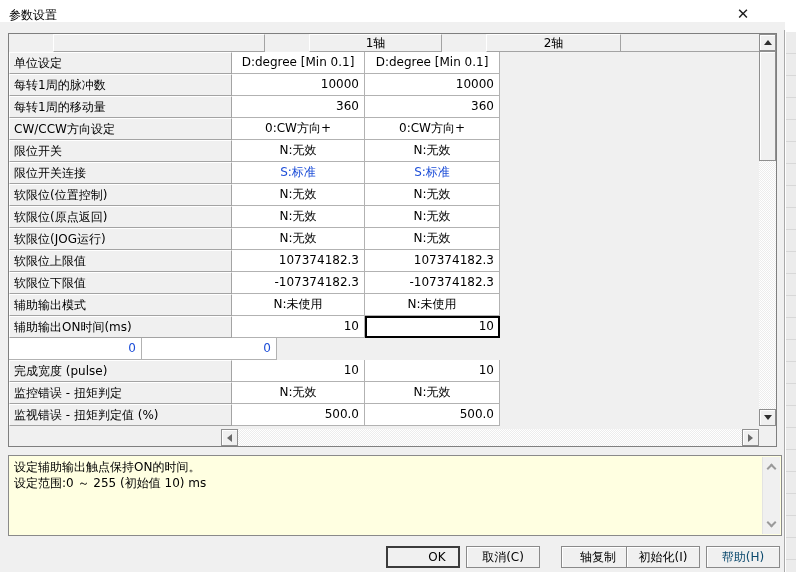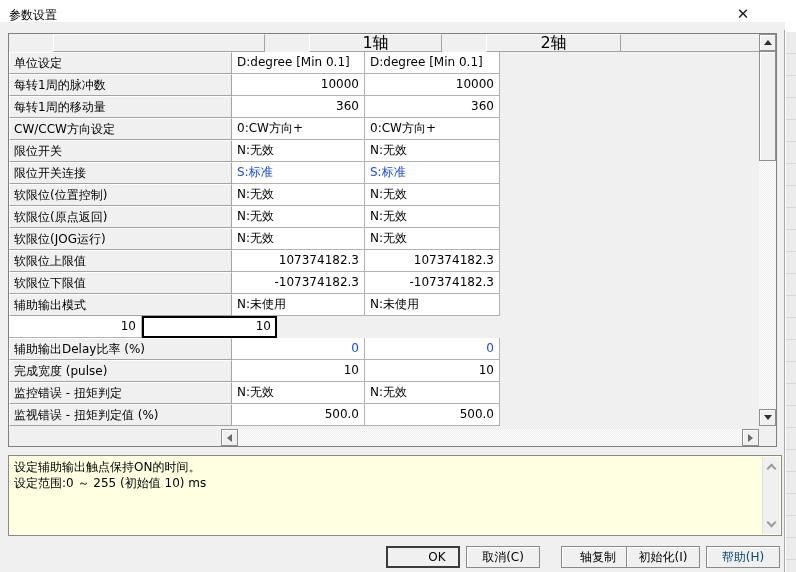--- a/index.html
+++ b/index.html
@@ -21,30 +21,30 @@
   .dialog-edge { position:absolute; left:784px; top:30px; width:1px; height:542px; background:#a9a9a9; }
   .bg-strip { position:absolute; left:785px; top:0; width:11px; height:572px; background:#ffffff; }
   .bg-strip .rows { position:absolute; left:1px; top:32px; right:0; bottom:0;
     background:repeating-linear-gradient(to bottom,#ececec 0 21px,#d8d8d8 21px 22px); }
   
   .param-table { position:absolute; left:8px; top:33px; width:769px; height:414px;
     background:#f0f0f0; border:1px solid #7f7f7f; }
   .thead { position:absolute; left:0; top:0; width:750px; height:18px; display:flex; }
   .hcell { height:18px; background:#f0f0f0; border:1px solid;
     border-color:#ffffff #a3a3a3 #a3a3a3 #ffffff;
-    display:flex; align-items:center; justify-content:center; font-size:16px;margin-left:44px; }
+    display:flex; align-items:center; justify-content:center; font-size:12px;margin-left:44px; }
   .hcell.corner { width:212px; }
   .hcell.c1 { width:133px; } .hcell.c2 { width:135px;text-align:right; }
   .hfill { flex:1; height:18px; background:#f0f0f0; border-bottom:1px solid #a3a3a3; }
   .tbody { position:absolute; left:0; top:18px; width:750px; }
   .trow { display:flex; height:22px; }
   .tcell { height:22px; line-height:20px; overflow:hidden; white-space:nowrap; }
   .lcell { width:223px; background:#f0f0f0; padding-left:4px;
     border:1px solid; border-color:#ffffff #a3a3a3 #a3a3a3 #ffffff; }
-  .vcell { background:#ffffff; padding:0 5px; border-right:1px solid #b2b2b2; border-bottom:1px solid #b2b2b2; }
+  .vcell { background:#ffffff; padding:0 5px; border-right:1px solid #b2b2b2; border-bottom:1px solid #b2b2b2;text-align:center; }
   .vcell.a1 { width:133px; } .vcell.a2 { width:135px; }
   .vcell.right { text-align:right; }
   .vcell.disabled { color:#1d4ed8; }
   .vcell.selected { outline:2px solid #000000; outline-offset:-2px; }
   .fcell { flex:1; background:#f0f0f0; }
   
   .dither { background:conic-gradient(#ffffff 25%, #ededed 0 50%, #ffffff 0 75%, #ededed 0); background-size:2px 2px; }
   .sbtn { background:#f0f0f0; border:1px solid #8f8f8f; box-shadow:inset 1px 1px 0 #ffffff;
     display:flex; align-items:center; justify-content:center; }
   .tri-up    { width:0; height:0; border-left:4px solid transparent; border-right:4px solid transparent; border-bottom:5px solid #2f2f2f; }
@@ -169,26 +169,26 @@
         <div class="tcell vcell a2 right">-107374182.3</div>
         <div class="tcell fcell"></div>
       </div>
       <div class="trow">
         <div class="tcell lcell">辅助输出模式</div>
         <div class="tcell vcell a1">N:未使用</div>
         <div class="tcell vcell a2">N:未使用</div>
         <div class="tcell fcell"></div>
       </div>
       <div class="trow">
+        <div class="tcell lcell">辅助输出ON时间(ms)</div>
         <div class="tcell vcell a1 right">10</div>
         <div class="tcell vcell a2 right selected">10</div>
         <div class="tcell fcell"></div>
       </div>
       <div class="trow">
-        <div class="tcell lcell">辅助输出Delay比率 (%)</div>
         <div class="tcell vcell a1 right disabled">0</div>
         <div class="tcell vcell a2 right disabled">0</div>
         <div class="tcell fcell"></div>
       </div>
       <div class="trow">
         <div class="tcell lcell">完成宽度 (pulse)</div>
         <div class="tcell vcell a1 right">10</div>
         <div class="tcell vcell a2 right">10</div>
         <div class="tcell fcell"></div>
       </div>

